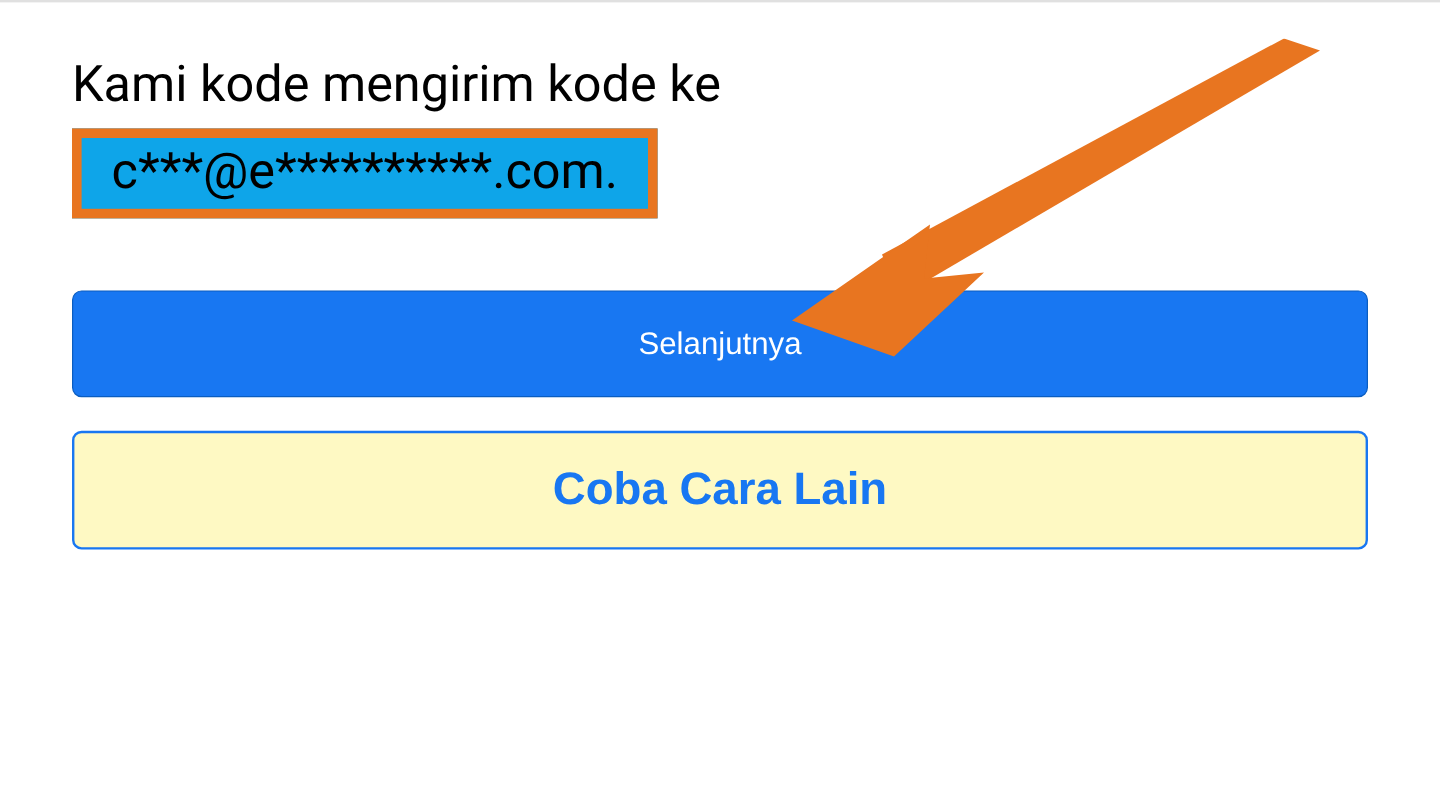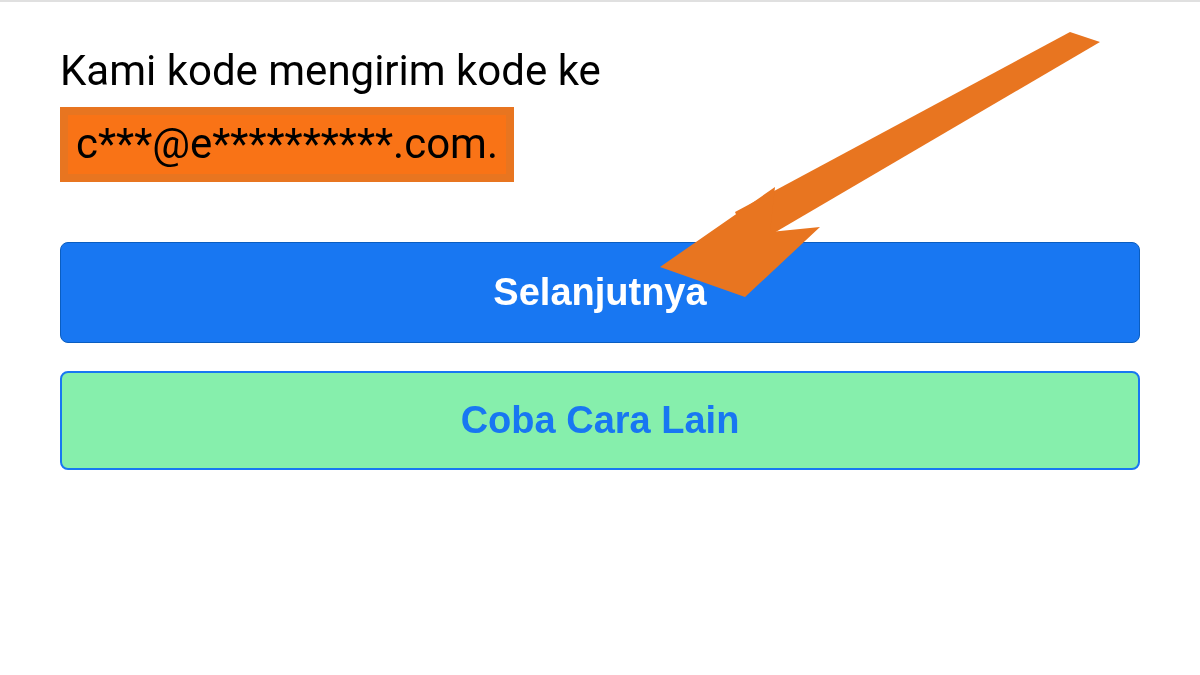--- a/index.html
+++ b/index.html
@@ -29,42 +29,42 @@
     .description {
       font-size: 42px;
       font-weight: 400;
       color: #000000;
       line-height: 1.4;
       margin-bottom: 60px;
     }
     .email-highlight {
       display: inline-block;
       border: 8px solid #e87520;
-      padding: 0 8px;
+      padding: 0 25px;
       font-size: 42px;
       color: #000000;
-      background: #f97316;
+      background: #0ea5e9;
       margin-top: 6px;
     }
     .primary-button {
       width: 100%;
       background: #1877f2;
       color: #ffffff;
       border: 1px solid #0a5dc0;
       border-radius: 8px;
       padding: 28px;
-      font-size: 38px;
-      font-weight: 700;
+      font-size: 26px;
+      font-weight: 400;
       cursor: pointer;
       margin-bottom: 28px;
       text-align: center;
     }
     .secondary-button {
       width: 100%;
-      background: #86efac;
+      background: #fef9c3;
       color: #1877f2;
       border: 2px solid #1877f2;
       border-radius: 8px;
       padding: 26px;
       font-size: 38px;
       font-weight: 700;
       cursor: pointer;
     }
     .arrow-annotation {
       position: absolute;

